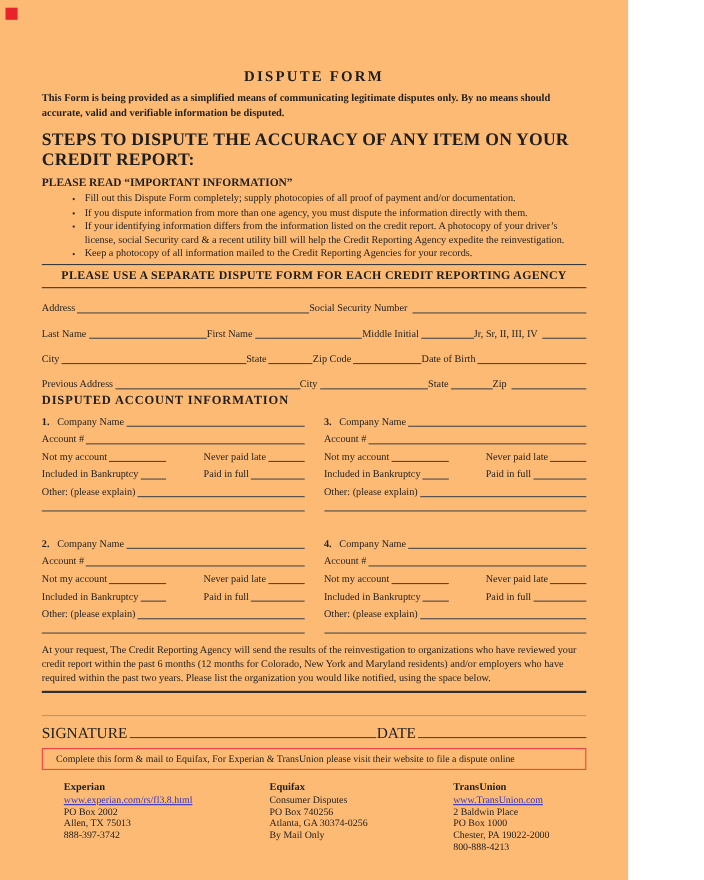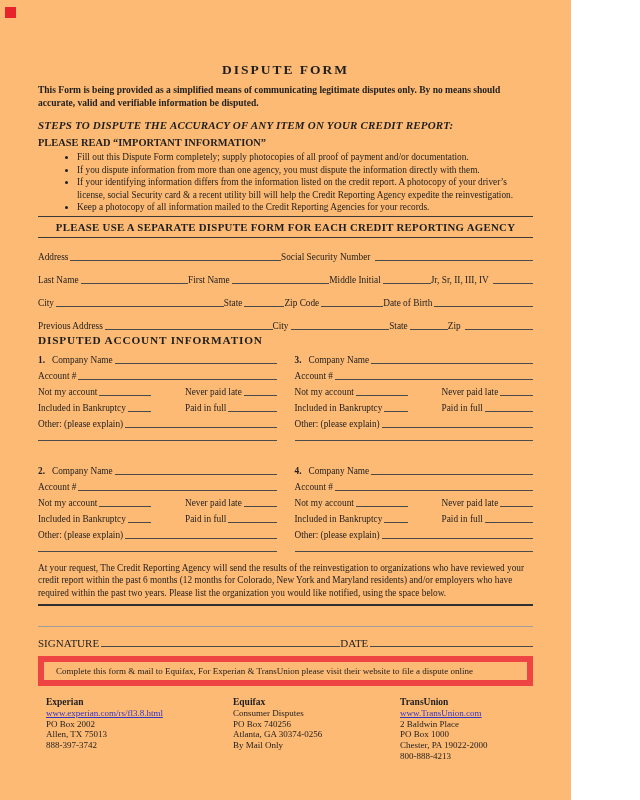--- a/index.html
+++ b/index.html
@@ -4,21 +4,21 @@
 <style>
   :root{
     --link:#3434c4; --mark:#e8232b; --line:#4a4a4a; --txt:#1e1e1e;
   }
   html,body{margin:0;padding:0;background:#fff;}
   .page{position:relative;width:571px;height:800px;background:#fdba74;overflow:hidden;
         font-family:"Liberation Serif","DejaVu Serif",serif;color:var(--txt);}
   .content{padding:62px 38px 0 38px;}
   h1.title{margin:0;text-align:center;font-size:13.5px;font-weight:bold;letter-spacing:2px;}
   .intro{margin:6px 0 0 0;font-size:9.5px;font-weight:bold;line-height:13px;}
-  .steps-h{margin:9px 0 0 0;font-size:11px;font-weight:bold;letter-spacing:.2px;font-style:italic;}
+  .steps-h{margin:9px 0 0 0;font-size:16px;font-weight:bold;letter-spacing:.2px;}
   .read-h{margin:6px 0 0 0;font-size:10.4px;font-weight:bold;}
   ul.bullets{margin:3px 0 0 0;padding:0 0 0 39px;}
   ul.bullets li{font-size:9.3px;line-height:12.6px;}
   .rule{border:none;border-top:1px solid #3a3a3a;margin:2px 0 0 0;}
   .sep-h{margin:4px 0 0 0;text-align:center;font-size:10.8px;font-weight:bold;letter-spacing:.3px;}
   .rule2{border:none;border-top:1px solid #3a3a3a;margin:4px 0 0 0;}
 
   .id-rows{margin-top:2px;}
   .frow{display:flex;align-items:flex-end;height:23px;font-size:9.3px;line-height:11px;}
   .fill{border-bottom:1px solid var(--line);height:1px;margin:0 0 2px 2px;}
@@ -32,27 +32,27 @@
   .brow{display:flex;align-items:flex-end;height:16px;font-size:9.3px;line-height:11px;}
   .bhalf{width:147px;display:flex;align-items:flex-end;padding-right:34px;box-sizing:border-box;flex:none;}
   .bhalf .fill{flex:1;}
   .num{font-weight:bold;margin-right:7px;}
   .cont{margin-top:12px;height:1px;}
   .cont .fill{flex:1;margin-left:0;}
 
   .notify{margin:8px 0 0 0;font-size:9.3px;line-height:12.3px;}
   .thick-line{border-top:2.5px solid #303030;margin-top:5px;}
   .thin-line{border-top:1px solid #9e9e9e;margin-top:20px;}
-  .sig-row{display:flex;align-items:flex-end;height:14px;margin-top:8px;font-size:11px;line-height:11px;}
+  .sig-row{display:flex;align-items:flex-end;height:14px;margin-top:8px;font-size:14px;line-height:11px;}
   .sig-fill{flex:1.47;} .date-fill{flex:1;}
-  .mail-box{margin-top:7px;border:6px solid #ef4444;padding:4px 10px 4px 12px;font-size:9px;line-height:10px;}
+  .mail-box{margin-top:7px;border:1px solid #ef4444;padding:4px 10px 4px 12px;font-size:9px;line-height:10px;}
 
   .agencies{display:flex;margin-top:11px;font-size:9px;line-height:10.8px;}
   .agency{flex:none;}
-  .agency.c1{margin-left:8px;width:187px;}
+  .agency.c1{margin-left:20px;width:187px;}
   .agency.c2{width:167px;}
   .agency.c3{flex:1;}
   .agency .aname{font-weight:bold;font-size:9.5px;line-height:11px;}
   .alink{color:var(--link);text-decoration:underline;cursor:pointer;display:block;}
 
   .mark{position:absolute;background:var(--mark);}
   .mark.tl{left:5px;top:7px;width:11px;height:11px;}
   .mark.tr{left:617px;top:33px;width:9px;height:9px;}
   .mark.br{left:617px;top:726px;width:9px;height:9px;}
 </style>

